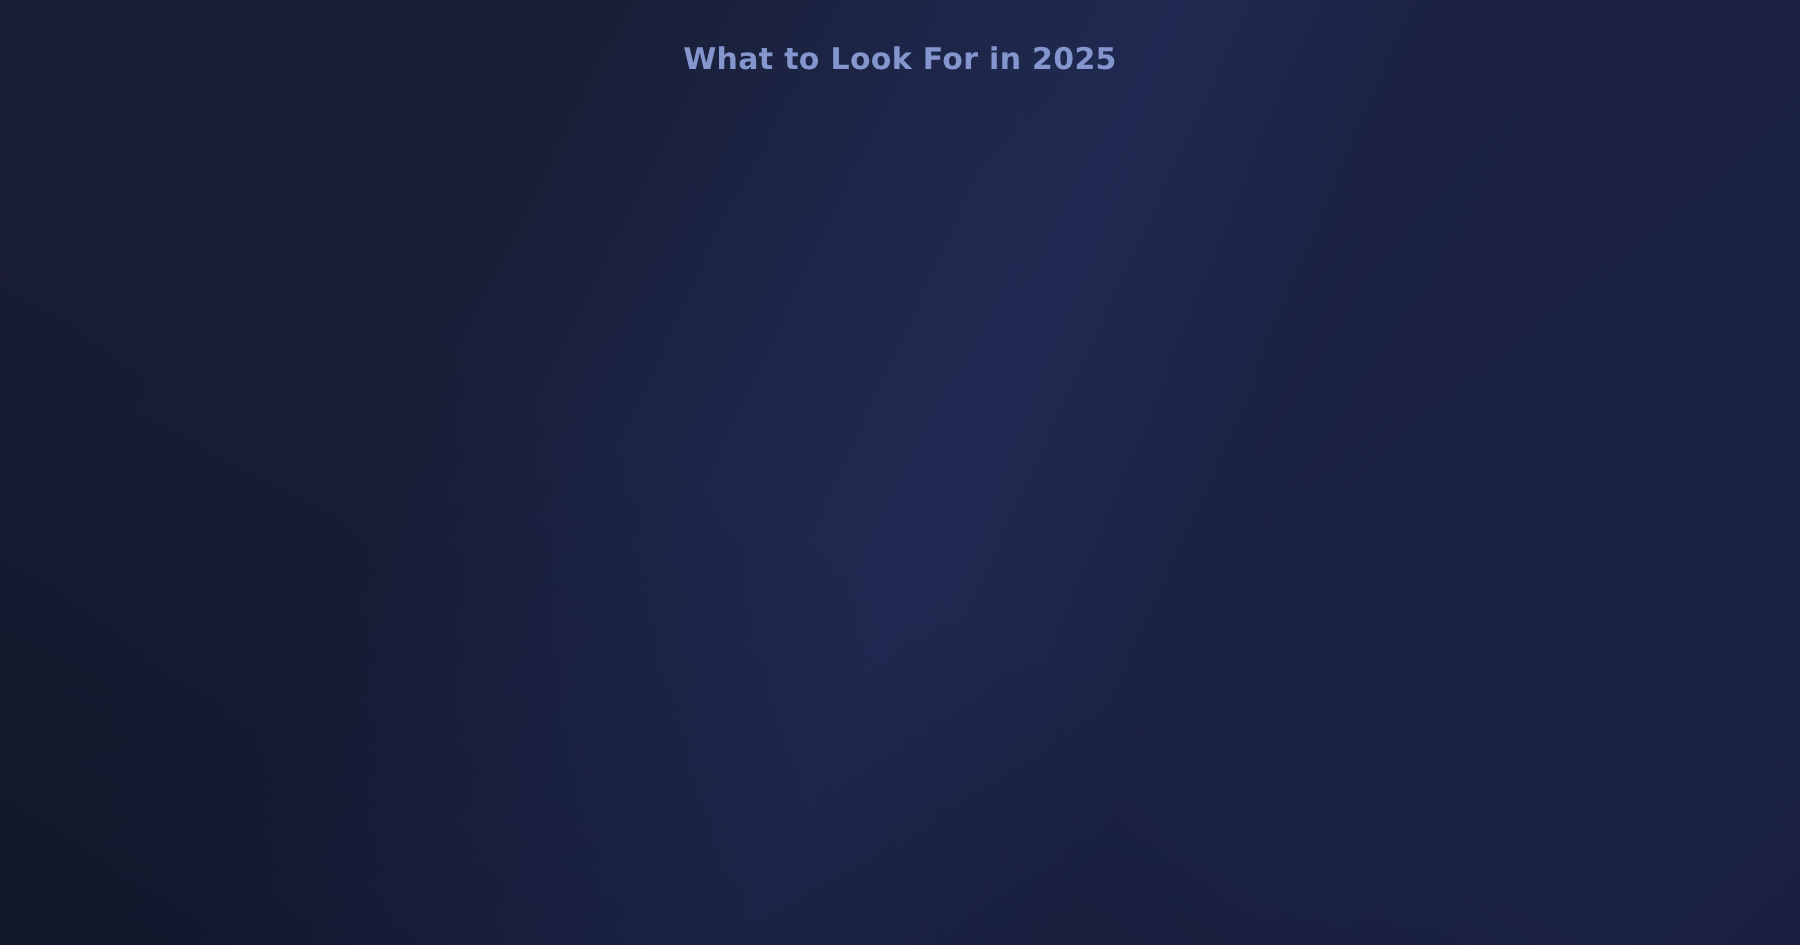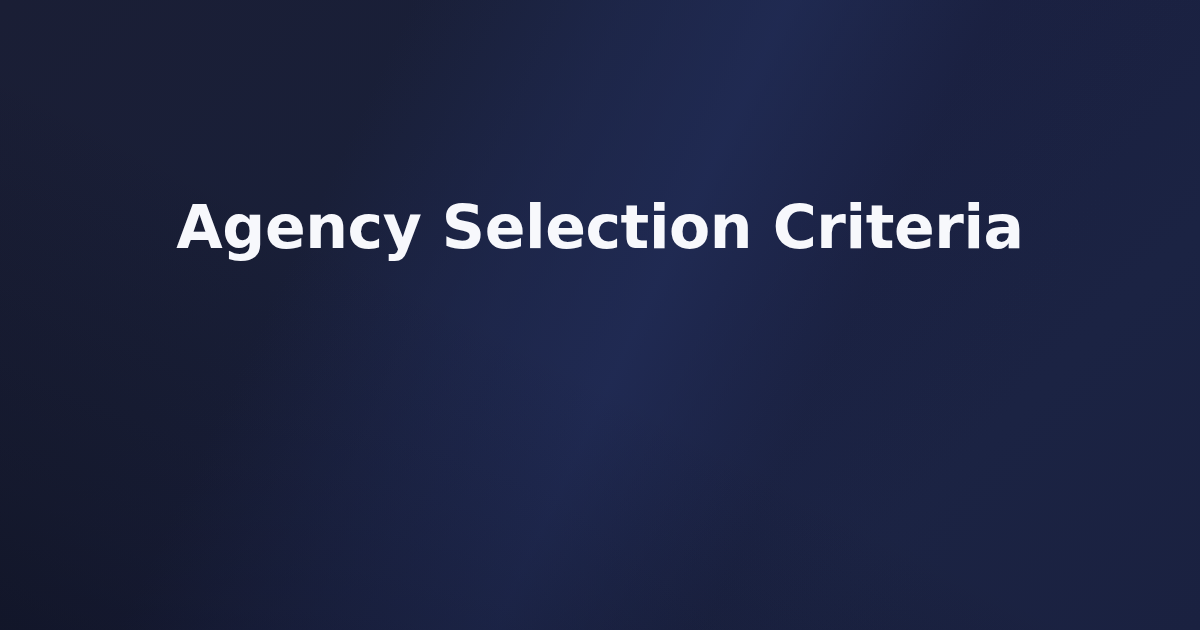--- a/index.html
+++ b/index.html
@@ -114,18 +114,18 @@
 <body>
 
 <div class="slide">
 
   <div class="bg-gradient"></div>
   <div class="bg-band"></div>
   <div class="bg-corner-dark"></div>
 
   <div class="content">
 
-    <h1 class="title">Agency Selection Criteria</h1>
 
 
+    <p class="tagline">What to Look For in 2025</p>
 
   </div>
 </div>
 
 </body></html>

